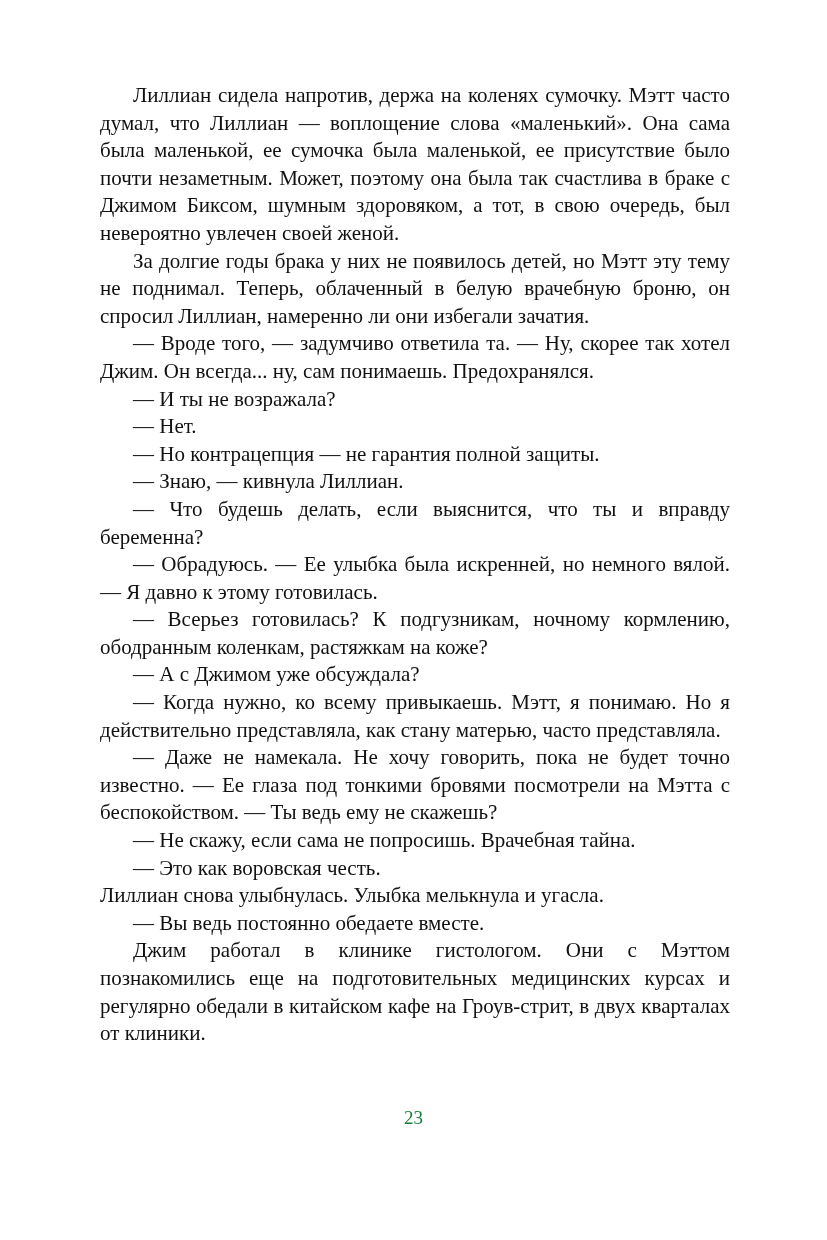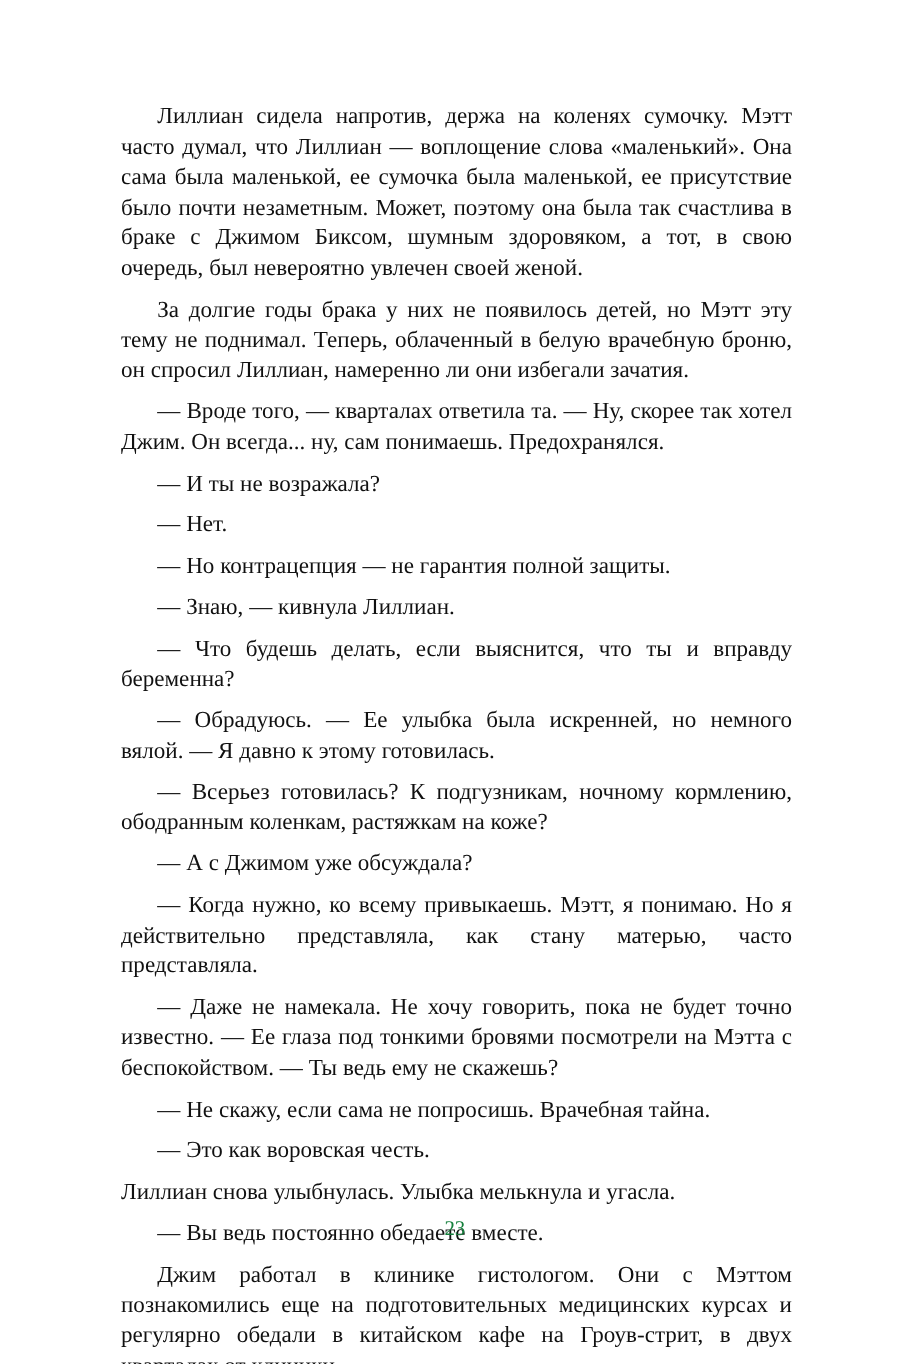--- a/index.html
+++ b/index.html
@@ -19,21 +19,21 @@
   .text-block {
     position: absolute;
     left: 100px;
     top: 82px;
     width: 630px;
     font-size: 21px;
     line-height: 27.6px;
     text-align: justify;
   }
   .text-block p {
-    margin: 10px;
+    margin: 0;
     padding: 0;
     text-indent: 0;
   }
   .text-block p.indent {
     text-indent: 33px;
   }
   .page-number {
     position: absolute;
     left: 0;
     top: 1106px;
@@ -44,21 +44,21 @@
     color: #15803d;
   }
 </style>
 </head>
 <body>
 
 <div class="book-page">
   <div class="text-block">
       <p class="indent">Лиллиан сидела напротив, держа на коленях сумочку. Мэтт часто думал, что Лиллиан — воплощение слова «маленький». Она сама была маленькой, ее сумочка была маленькой, ее присутствие было почти незаметным. Может, поэтому она была так счастлива в браке с Джимом Биксом, шумным здоровяком, а тот, в свою очередь, был невероятно увлечен своей женой.</p>
       <p class="indent">За долгие годы брака у них не появилось детей, но Мэтт эту тему не поднимал. Теперь, облаченный в белую врачебную броню, он спросил Лиллиан, намеренно ли они избегали зачатия.</p>
-      <p class="indent">— Вроде того, — кварталах ответила та. — Ну, скорее так хотел Джим. Он всегда... ну, сам понимаешь. Предохранялся.</p>
+      <p class="indent">— Вроде того, — задумчиво ответила та. — Ну, скорее так хотел Джим. Он всегда... ну, сам понимаешь. Предохранялся.</p>
       <p class="indent">— И ты не возражала?</p>
       <p class="indent">— Нет.</p>
       <p class="indent">— Но контрацепция — не гарантия полной защиты.</p>
       <p class="indent">— Знаю, — кивнула Лиллиан.</p>
       <p class="indent">— Что будешь делать, если выяснится, что ты и вправду беременна?</p>
       <p class="indent">— Обрадуюсь. — Ее улыбка была искренней, но немного вялой. — Я давно к этому готовилась.</p>
       <p class="indent">— Всерьез готовилась? К подгузникам, ночному кормлению, ободранным коленкам, растяжкам на коже?</p>
       <p class="indent">— А с Джимом уже обсуждала?</p>
       <p class="indent">— Когда нужно, ко всему привыкаешь. Мэтт, я понимаю. Но я действительно представляла, как стану матерью, часто представляла.</p>
       <p class="indent">— Даже не намекала. Не хочу говорить, пока не будет точно известно. — Ее глаза под тонкими бровями посмотрели на Мэтта с беспокойством. — Ты ведь ему не скажешь?</p>

